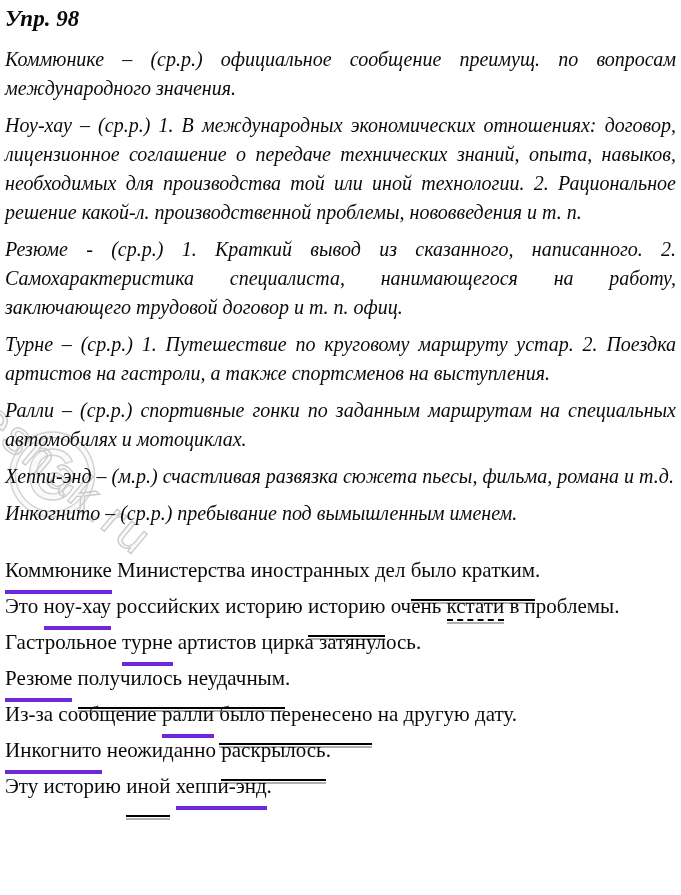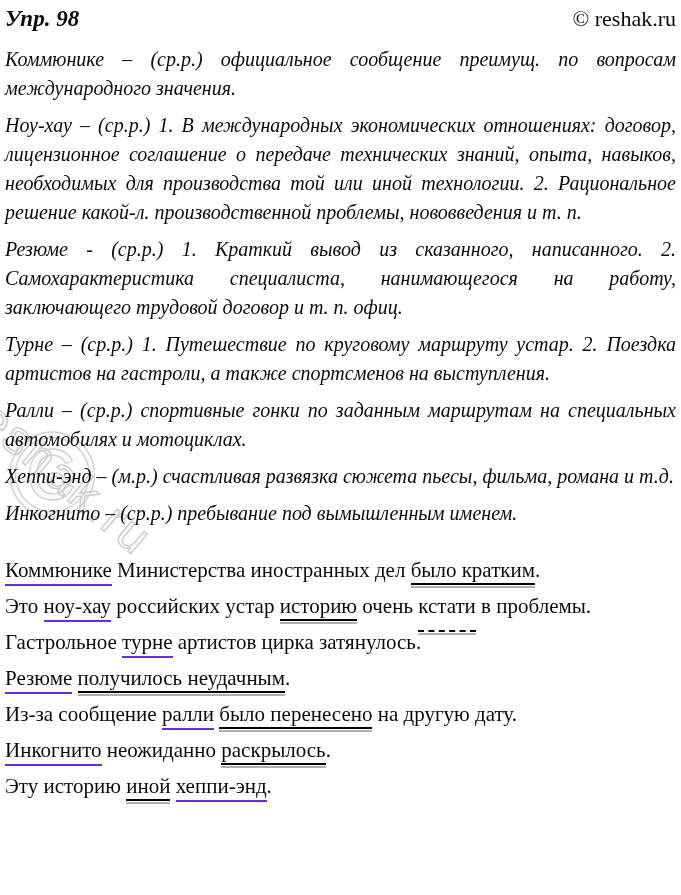--- a/index.html
+++ b/index.html
@@ -82,63 +82,62 @@
     margin-top: 30px;
   }
   .sentences p {
     margin: 0 0 11px 0;
     font-size: 21px;
     line-height: 25px;
   }
 
   
   .u-subject {
-    border-bottom: 2px solid #6d28d9;
-    padding-bottom: 2px;
+    border-bottom: 4px solid #6d28d9;
+    padding-bottom: 8px;
     text-align: center;
   }
   .u-predicate {
     border-bottom: 2px solid #000;
-    padding-bottom: 1px;
+    padding-bottom: 17px;
     box-shadow: 0 1px 0 0 #ffffff, 0 3px 0 0 #b0b0b0;
   }
   .u-adverbial {
     border-bottom: 2px dashed #000;
-    padding-bottom: 12px;
+    padding-bottom: 1px;
     box-shadow: 0 1px 0 0 #ffffff, 0 3px 0 0 #b0b0b0;
   }
 </style>
 </head>
 <body>
 
 <div class="watermark">
   <span class="wm-copy">©</span>
   <span class="wm-text">reshak.ru</span>
 </div>
 
 <div class="page-content">
 
   <div class="header-row">
     <span class="exercise-no">Упр. 98</span>
-    <span class="copyright">© reshak.ru</span>
   </div>
 
   <div class="definitions">
       <p>Коммюнике – (ср.р.) официальное сообщение преимущ. по вопросам международного значения.</p>
       <p>Ноу-хау – (ср.р.) 1. В международных экономических отношениях: договор, лицензионное соглашение о передаче технических знаний, опыта, навыков, необходимых для производства той или иной технологии. 2. Рациональное решение какой-л. производственной проблемы, нововведения и т. п.</p>
       <p>Резюме - (ср.р.) 1. Краткий вывод из сказанного, написанного. 2. Самохарактеристика специалиста, нанимающегося на работу, заключающего трудовой договор и т. п. офиц.</p>
       <p>Турне – (ср.р.) 1. Путешествие по круговому маршруту устар. 2. Поездка артистов на гастроли, а также спортсменов на выступления.</p>
       <p>Ралли – (ср.р.) спортивные гонки по заданным маршрутам на специальных автомобилях и мотоциклах.</p>
       <p>Хеппи-энд – (м.р.) счастливая развязка сюжета пьесы, фильма, романа и т.д.</p>
       <p>Инкогнито – (ср.р.) пребывание под вымышленным именем.</p>
     </div>
 
   <div class="sentences">
       <p><span class="u-subject">Коммюнике</span><span> Министерства иностранных дел </span><span class="u-predicate">было кратким</span><span>.</span></p>
-      <p><span>Это </span><span class="u-subject">ноу-хау</span><span> российских устар </span><span class="u-predicate">историю</span><span> очень </span><span class="u-adverbial">кстати</span><span> в проблемы.</span></p>
+      <p><span>Это </span><span class="u-subject">ноу-хау</span><span> российских историю </span><span class="u-predicate">историю</span><span> очень </span><span class="u-adverbial">кстати</span><span> в проблемы.</span></p>
       <p><span>Гастрольное </span><span class="u-subject">турне</span><span> артистов цирка затянулось.</span></p>
       <p><span class="u-subject">Резюме</span><span> </span><span class="u-predicate">получилось неудачным</span><span>.</span></p>
       <p><span>Из-за сообщение </span><span class="u-subject">ралли</span><span> </span><span class="u-predicate">было перенесено</span><span> на другую дату.</span></p>
       <p><span class="u-subject">Инкогнито</span><span> неожиданно </span><span class="u-predicate">раскрылось</span><span>.</span></p>
       <p><span>Эту историю </span><span class="u-predicate">иной</span><span> </span><span class="u-subject">хеппи-энд</span><span>.</span></p>
     </div>
 
 </div>
 
 </body></html>

